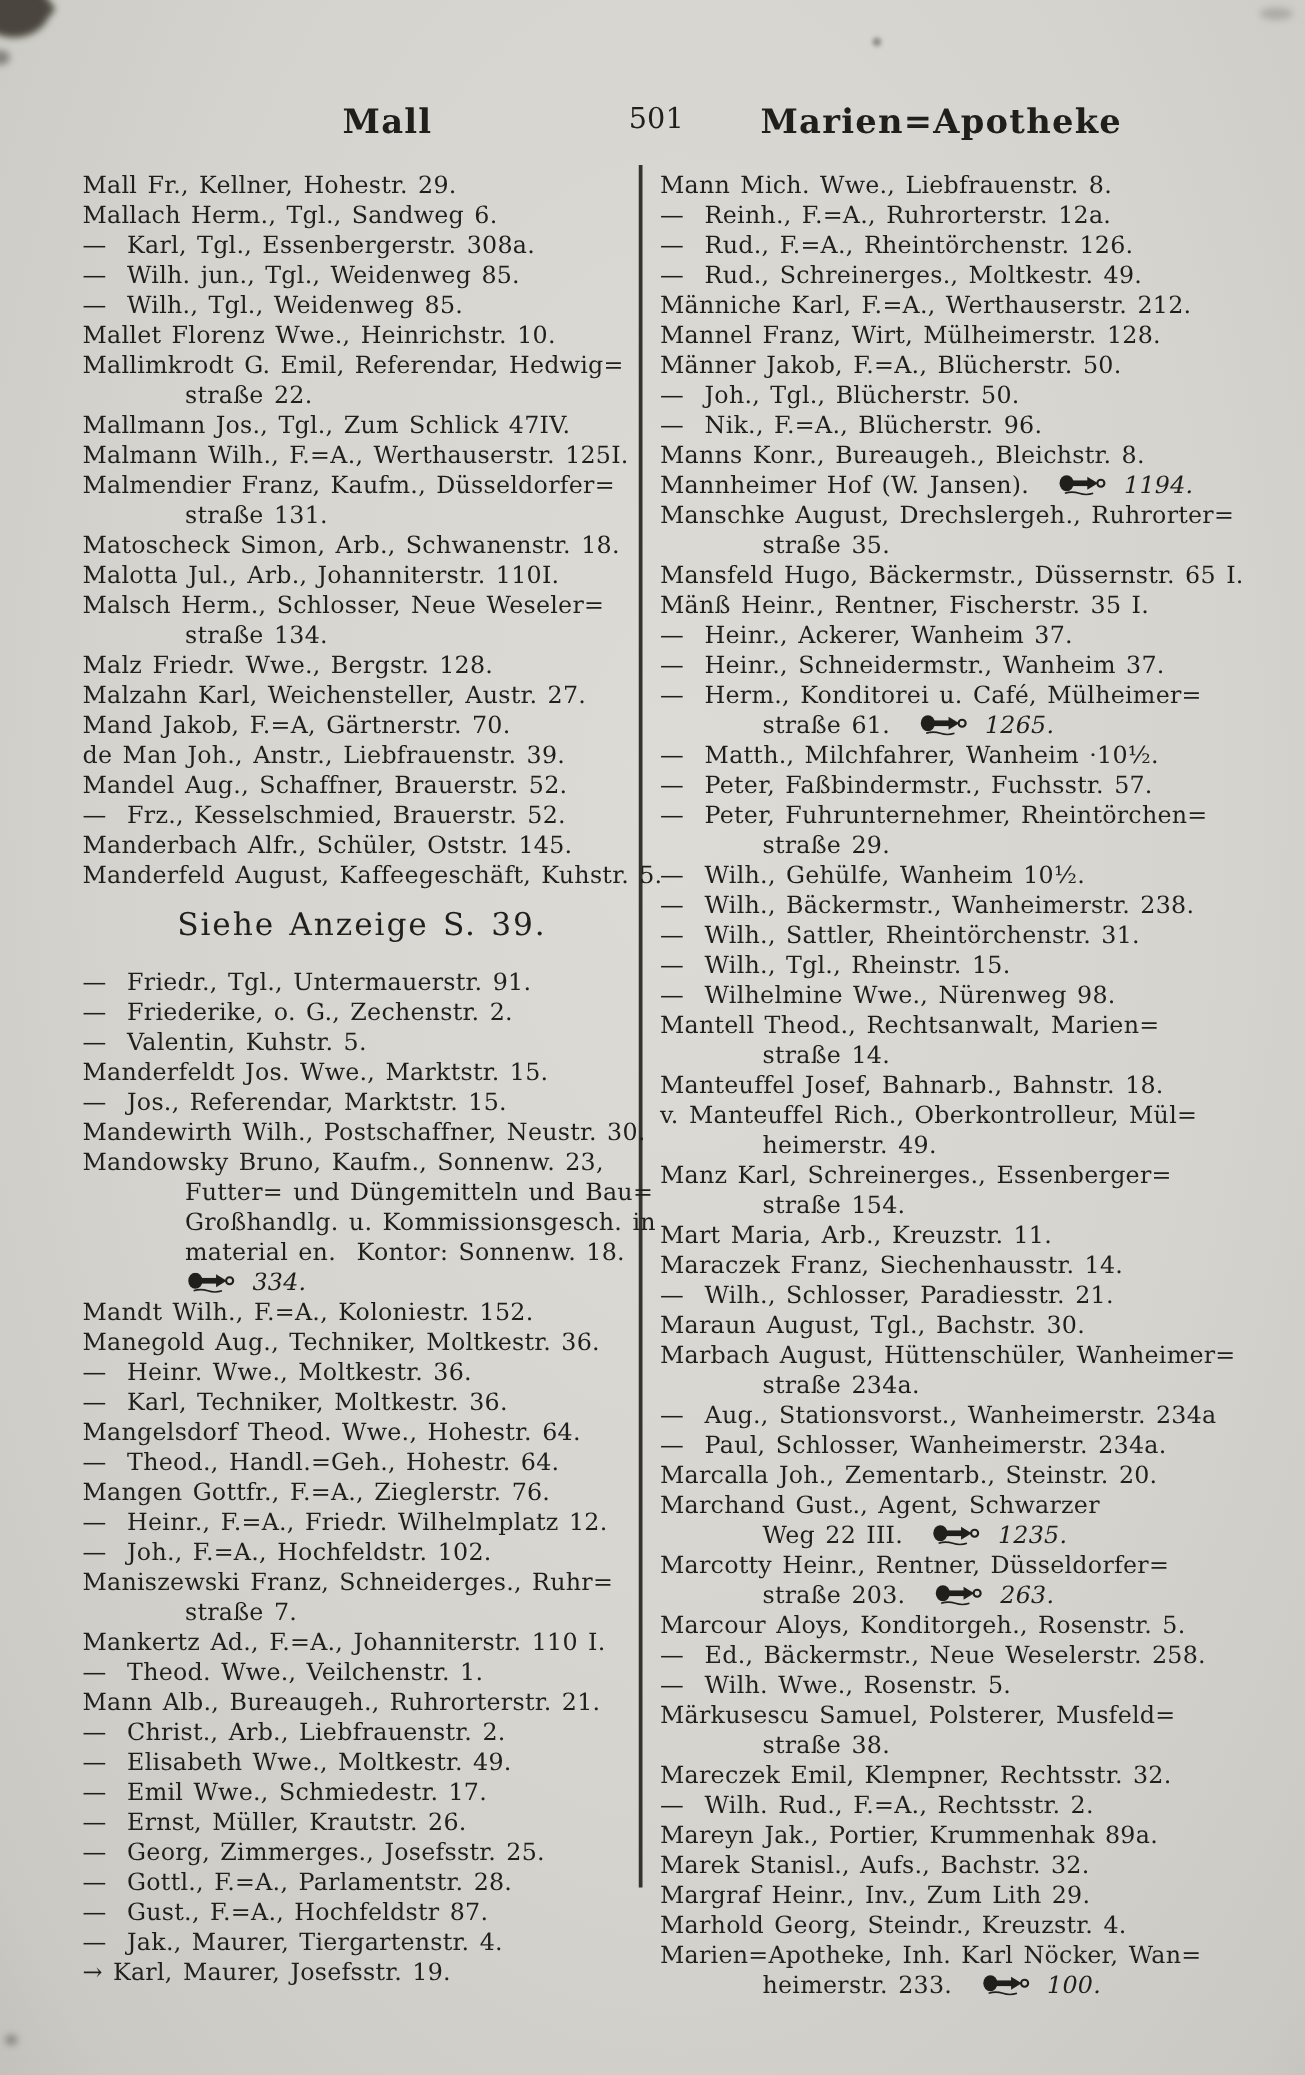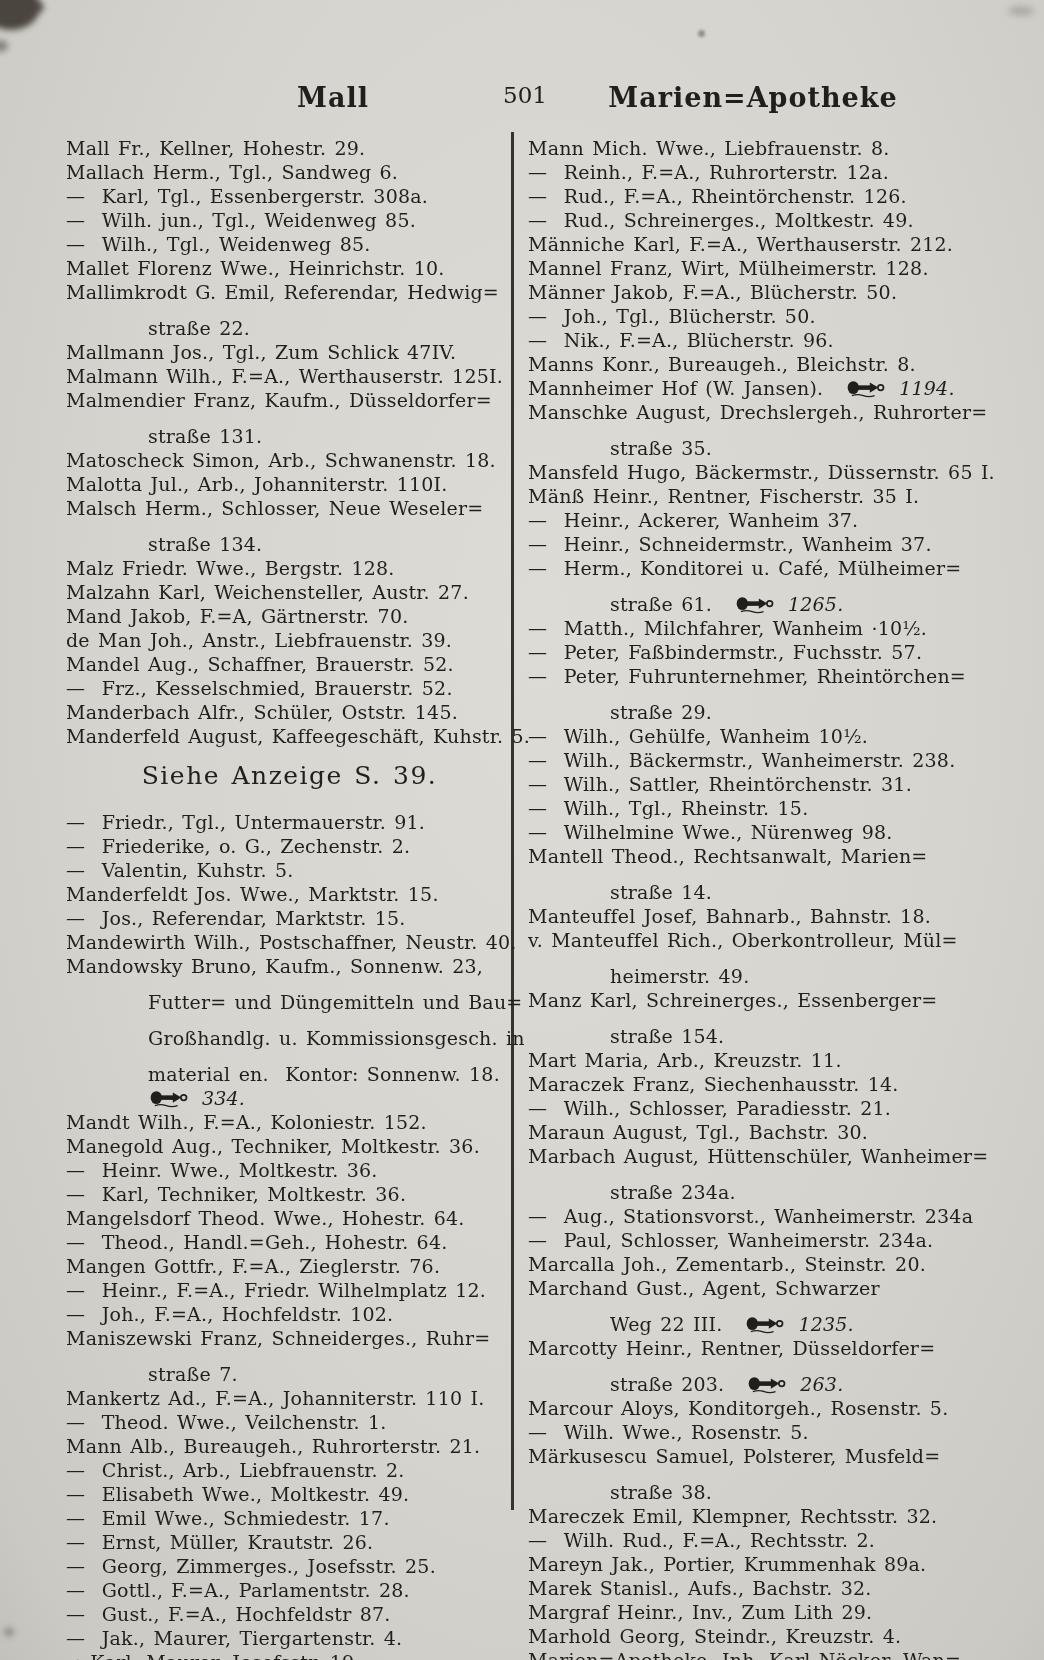--- a/index.html
+++ b/index.html
@@ -7,31 +7,31 @@
     position:relative;
     width:1044px;height:1660px;
     background:
       radial-gradient(ellipse at 52% 38%, #dcdbd5 0%, #d5d4ce 55%, #cac9c3 92%, #c2c1bb 100%);
     overflow:hidden;
     font-family:"DejaVu Serif","Liberation Serif",serif;
     color:#211f1c;
   }
   
   .hdr span{position:absolute;top:82px;transform:translateX(-50%);white-space:nowrap;}
-  .hdr .h-left{left:310px;font-size:27px;font-weight:bold;letter-spacing:1px;margin-left:23px;}
+  .hdr .h-left{left:310px;font-size:27px;font-weight:bold;letter-spacing:1px;}
   .hdr .h-center{left:525px;font-size:23px;}
   .hdr .h-right{left:753px;font-size:27px;font-weight:bold;letter-spacing:1px;}
   
   .divider{position:absolute;left:511px;top:132px;width:2.5px;height:1378px;background:#36332e;}
   
   .col{position:absolute;top:136px;font-size:19px;line-height:24px;word-spacing:2px;letter-spacing:0.2px;}
   .col-left{left:66px;width:447px;}
   .col-right{left:528px;width:462px;}
   .line{white-space:pre;height:24px;overflow:visible;}
-  .line.cont{padding-left:82px;margin-top:12px;}
+  .line.cont{padding-left:82px;}
   .line.phoneonly{padding-left:60px;}
   .notice{
     font-weight:normal;font-size:25px;letter-spacing:1.5px;
     text-align:center;margin:16px 0 22px 0;white-space:pre;
   }
   .phone-num{margin-left:12px;font-style:italic;}
   .tel{display:inline-block;vertical-align:-3px;margin-left:24px;}
   
   .smudge{position:absolute;background:#4a463f;filter:blur(3px);border-radius:50%;}
   .sm1{left:-18px;top:-16px;width:58px;height:46px;}
@@ -77,21 +77,21 @@
       <div class="line"><span>Mandel Aug., Schaffner, Brauerstr. 52.</span></div>
       <div class="line"><span>—  Frz., Kesselschmied, Brauerstr. 52.</span></div>
       <div class="line"><span>Manderbach Alfr., Schüler, Oststr. 145.</span></div>
       <div class="line"><span>Manderfeld August, Kaffeegeschäft, Kuhstr. 5.</span></div>
       <div class="notice">Siehe Anzeige S. 39.</div>
       <div class="line"><span>—  Friedr., Tgl., Untermauerstr. 91.</span></div>
       <div class="line"><span>—  Friederike, o. G., Zechenstr. 2.</span></div>
       <div class="line"><span>—  Valentin, Kuhstr. 5.</span></div>
       <div class="line"><span>Manderfeldt Jos. Wwe., Marktstr. 15.</span></div>
       <div class="line"><span>—  Jos., Referendar, Marktstr. 15.</span></div>
-      <div class="line"><span>Mandewirth Wilh., Postschaffner, Neustr. 40.</span></div>
+      <div class="line"><span>Mandewirth Wilh., Postschaffner, Neustr. 30.</span></div>
       <div class="line"><span>Mandowsky Bruno, Kaufm., Sonnenw. 23,</span></div>
       <div class="line cont"><span>Futter= und Düngemitteln und Bau=</span></div>
       <div class="line cont"><span>Großhandlg. u. Kommissionsgesch. in</span></div>
       <div class="line cont"><span>material en.  Kontor: Sonnenw. 18.</span></div>
       <div class="line phoneonly"><svg viewBox="0 0 42 18" width="40" height="17" class="tel">
           <ellipse cx="6.5" cy="7" rx="6" ry="6.8" fill="#211f1c"></ellipse>
           <rect x="8" y="4.6" width="17" height="4.8" fill="#211f1c"></rect>
           <path d="M24 1.5 L33 7 L24 12.5 Z" fill="#211f1c"></path>
           <circle cx="35.5" cy="7" r="3" fill="none" stroke="#211f1c" stroke-width="1.8"></circle>
           <path d="M5 15.5 Q 11 13.5 17 15.5 T 29 15.5" fill="none" stroke="#211f1c" stroke-width="1.4"></path>
@@ -187,20 +187,21 @@
         </svg><span class="phone-num">1235.</span></div>
       <div class="line"><span>Marcotty Heinr., Rentner, Düsseldorfer=</span></div>
       <div class="line cont"><span>straße 203.</span><svg viewBox="0 0 42 18" width="40" height="17" class="tel">
           <ellipse cx="6.5" cy="7" rx="6" ry="6.8" fill="#211f1c"></ellipse>
           <rect x="8" y="4.6" width="17" height="4.8" fill="#211f1c"></rect>
           <path d="M24 1.5 L33 7 L24 12.5 Z" fill="#211f1c"></path>
           <circle cx="35.5" cy="7" r="3" fill="none" stroke="#211f1c" stroke-width="1.8"></circle>
           <path d="M5 15.5 Q 11 13.5 17 15.5 T 29 15.5" fill="none" stroke="#211f1c" stroke-width="1.4"></path>
         </svg><span class="phone-num">263.</span></div>
       <div class="line"><span>Marcour Aloys, Konditorgeh., Rosenstr. 5.</span></div>
+      <div class="line"><span>—  Ed., Bäckermstr., Neue Weselerstr. 258.</span></div>
       <div class="line"><span>—  Wilh. Wwe., Rosenstr. 5.</span></div>
       <div class="line"><span>Märkusescu Samuel, Polsterer, Musfeld=</span></div>
       <div class="line cont"><span>straße 38.</span></div>
       <div class="line"><span>Mareczek Emil, Klempner, Rechtsstr. 32.</span></div>
       <div class="line"><span>—  Wilh. Rud., F.=A., Rechtsstr. 2.</span></div>
       <div class="line"><span>Mareyn Jak., Portier, Krummenhak 89a.</span></div>
       <div class="line"><span>Marek Stanisl., Aufs., Bachstr. 32.</span></div>
       <div class="line"><span>Margraf Heinr., Inv., Zum Lith 29.</span></div>
       <div class="line"><span>Marhold Georg, Steindr., Kreuzstr. 4.</span></div>
       <div class="line"><span>Marien=Apotheke, Inh. Karl Nöcker, Wan=</span></div>

